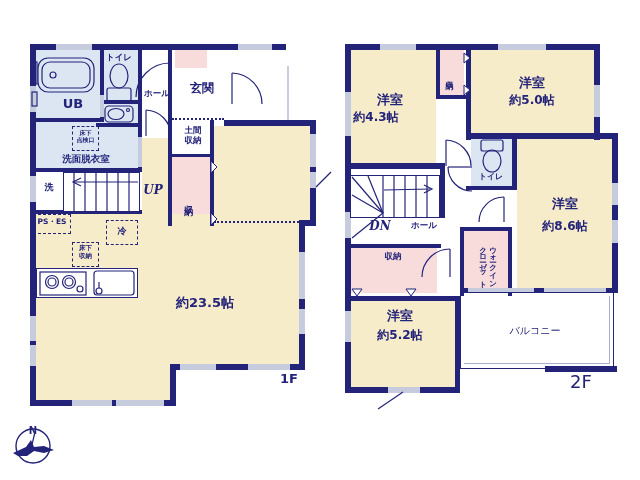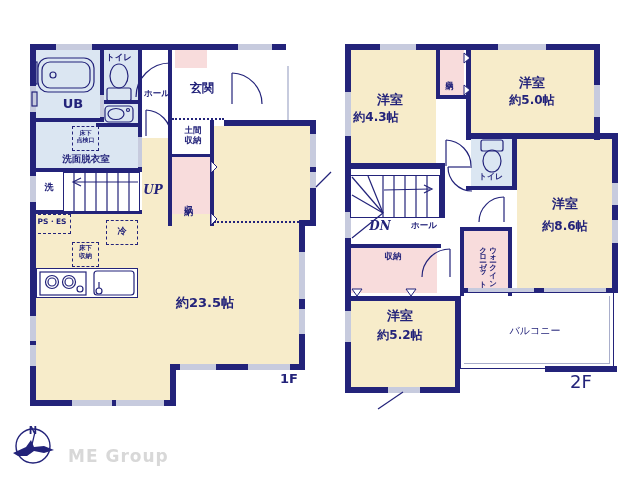--- a/index.html
+++ b/index.html
@@ -272,14 +272,13 @@
     <span class="lbl vert" style="position:static;font-size:7.5px;letter-spacing:0;">クローゼット</span>
   </div>
   <div class="lbl updn" style="left:366px;top:219px;width:28px;font-size:12px;">DN</div>
   <div class="lbl" style="left:404px;top:220px;width:40px;font-size:8.5px;">ホール</div>
   <div class="lbl" style="left:374px;top:251px;width:38px;font-size:8.5px;">収納</div>
   <div class="lbl" style="left:368px;top:308px;width:64px;font-size:13px;">洋室</div>
   <div class="lbl" style="left:366px;top:328px;width:68px;font-size:12px;">約5.2帖</div>
   <div class="lbl" style="left:500px;top:325px;width:70px;font-size:10px;font-weight:400;">バルコニー</div>
   <div class="lbl" style="left:564px;top:371px;width:34px;font-size:18px;font-weight:400;">2F</div>
 
-  <div class="brand" style="left:68px;top:446px;font-size:17px;">ME Group</div>
 </div>
 
 </body></html>

